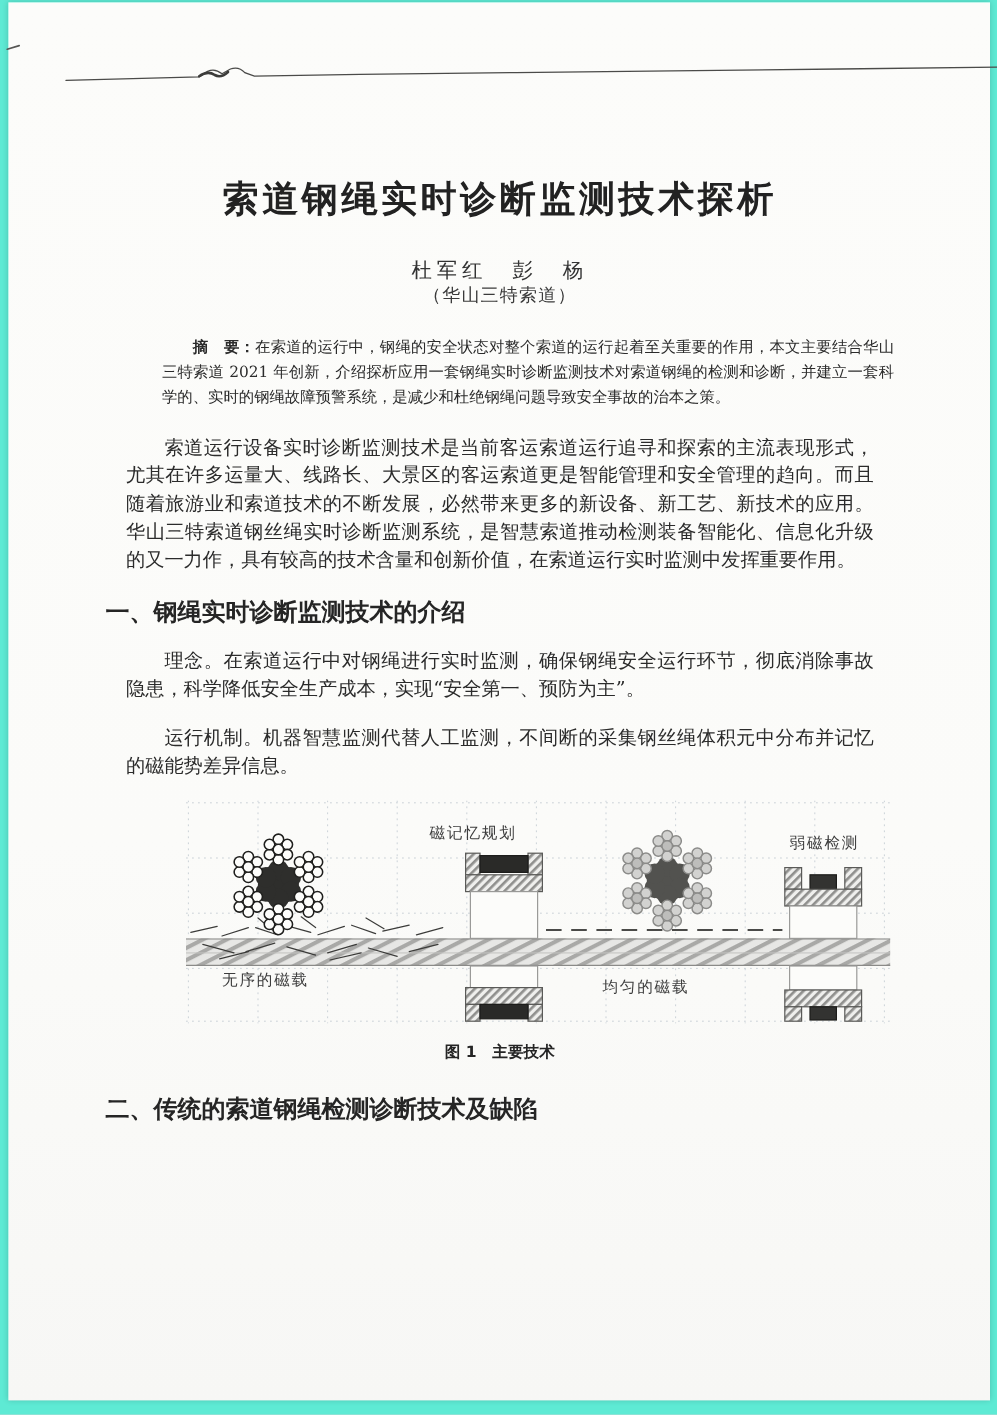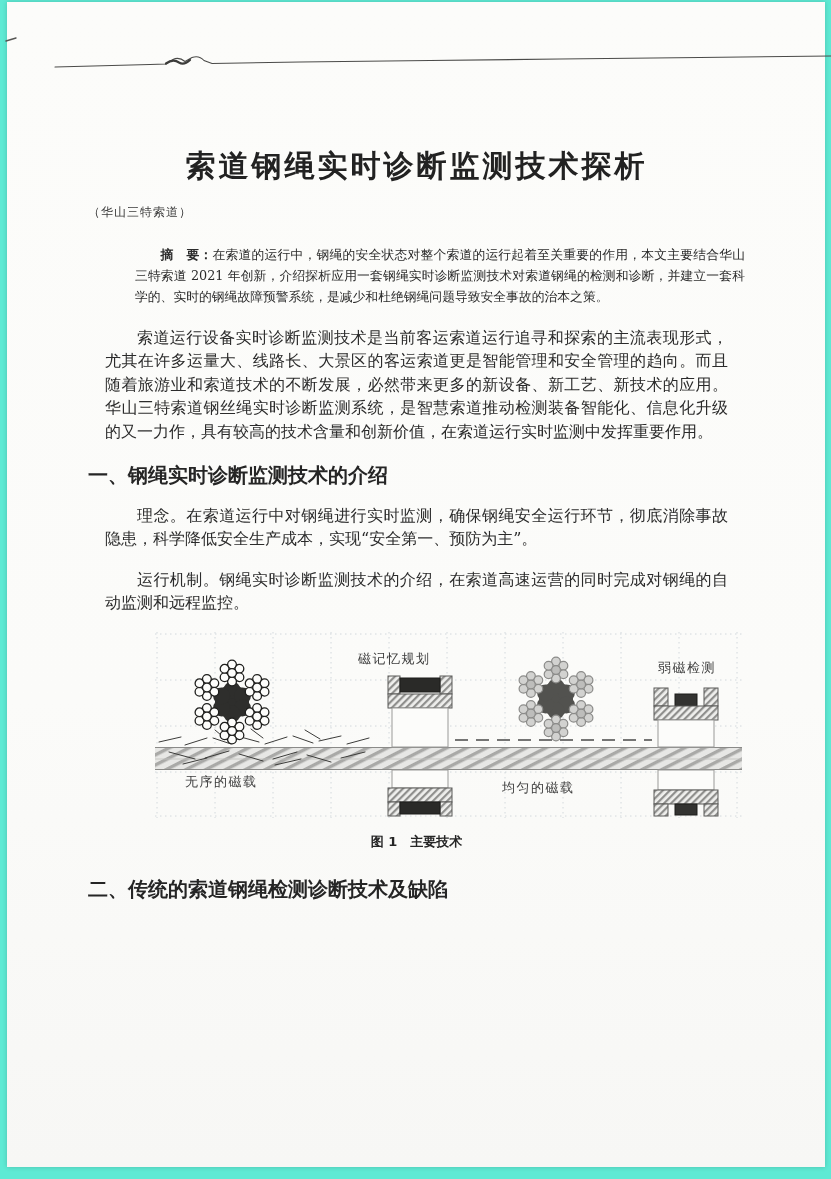--- a/index.html
+++ b/index.html
@@ -5,21 +5,21 @@
   html,body{margin:0;padding:0;background:#d8d8d6;}
   .scan{position:relative;width:831px;height:1179px;background:#5eead4;overflow:hidden;
         font-family:"DejaVu Serif","Liberation Serif",serif;color:#2b2b2b;}
   .paper{position:absolute;left:7px;top:2px;width:818px;height:1165px;
          background:linear-gradient(180deg,#fcfcfa 0%,#fbfbf9 60%,#f7f7f5 100%);
          box-shadow:0 0 5px rgba(0,0,0,.18);}
   .artifacts{position:absolute;left:0;top:0;pointer-events:none;}
   .content{position:absolute;left:88px;top:146px;width:657px;}
   .title{margin:0;font-size:30px;font-weight:700;text-align:center;letter-spacing:3px;color:#222;}
   .authors{margin:27px 0 0 0;text-align:center;font-size:17px;letter-spacing:4px;color:#333;}
-  .affiliation{margin:17px 0 0 0;text-align:left;font-size:12px;letter-spacing:1px;color:#3a3a3a;}
+  .affiliation{margin:0 0 0 0;text-align:center;font-size:15px;letter-spacing:1px;color:#3a3a3a;}
   .abstract-block{margin:23px 0 0 47px;width:610px;font-size:12.8px;line-height:21px;text-align:justify;}
   .abstract-block p{margin:0;text-indent:2em;}
   .lbl{font-weight:700;font-family:"DejaVu Sans","Liberation Sans",sans-serif;}
   .body-p{font-size:16px;line-height:23.4px;text-align:justify;text-indent:2em;margin:17px;color:#2b2b2b;}
   .intro{margin-top:19px;}
   .sec-heading{font-size:20px;font-weight:700;margin:21px 0 2px 0;line-height:23px;
                font-family:"DejaVu Sans","Liberation Sans",sans-serif;color:#252525;}
   .fig{position:relative;width:587px;height:186px;margin:9px 0 0 67px;}
   .fig-label{position:absolute;font-family:"DejaVu Sans","Liberation Sans",sans-serif;
              font-size:13px;color:#3d3d3d;letter-spacing:1.5px;white-space:nowrap;}
@@ -36,31 +36,32 @@
 
   <svg class="artifacts" width="831" height="90">
     <path d="M6 41 L16 38" stroke="#565654" stroke-width="1.4" fill="none" stroke-linecap="round"></path>
     <path d="M55 67 L150 64.5 L166 64 L173 59.5 Q179 56.5 185 61.5 L192 57.5 Q199 55 204 60.5 L212 63.5 L300 62 L430 60.5 L560 59 L700 57.5 L831 56" fill="none" stroke="#4b4b49" stroke-width="1.1" stroke-linecap="round"></path>
     <path d="M166 63.5 q7 -5 13 -1 q5 3 11 -2.5" fill="none" stroke="#3c3c3a" stroke-width="2.2" stroke-linecap="round"></path>
   </svg>
 
   <div class="content">
 
     <h1 class="title">索道钢绳实时诊断监测技术探析</h1>
+    <div class="authors">杜军红　彭　杨</div>
     <div class="affiliation">（华山三特索道）</div>
 
     <div class="abstract-block">
       <p><span class="lbl">摘　要：</span><span>在索道的运行中，钢绳的安全状态对整个索道的运行起着至关重要的作用，本文主要结合华山三特索道 2021 年创新，介绍探析应用一套钢绳实时诊断监测技术对索道钢绳的检测和诊断，并建立一套科学的、实时的钢绳故障预警系统，是减少和杜绝钢绳问题导致安全事故的治本之策。</span></p>
     </div>
 
     <p class="body-p intro">索道运行设备实时诊断监测技术是当前客运索道运行追寻和探索的主流表现形式，尤其在许多运量大、线路长、大景区的客运索道更是智能管理和安全管理的趋向。而且随着旅游业和索道技术的不断发展，必然带来更多的新设备、新工艺、新技术的应用。华山三特索道钢丝绳实时诊断监测系统，是智慧索道推动检测装备智能化、信息化升级的又一力作，具有较高的技术含量和创新价值，在索道运行实时监测中发挥重要作用。</p>
 
     <h2 class="sec-heading">一、钢绳实时诊断监测技术的介绍</h2>
     <p class="body-p">理念。在索道运行中对钢绳进行实时监测，确保钢绳安全运行环节，彻底消除事故隐患，科学降低安全生产成本，实现“安全第一、预防为主”。</p>
-    <p class="body-p">运行机制。钢绳实时诊断监测技术的介绍，在索道高速运营的同时完成对钢绳的自动监测和远程监控。</p>
+    <p class="body-p">运行机制。机器智慧监测代替人工监测，不间断的采集钢丝绳体积元中分布并记忆的磁能势差异信息。</p>
 
     <div class="fig">
       <svg width="587" height="186" viewBox="0 0 587 186">
         <defs>
           <pattern id="hatch" patternUnits="userSpaceOnUse" width="5" height="5" patternTransform="rotate(45)">
             <rect width="5" height="5" fill="#efefed"></rect>
             <rect width="2.2" height="5" fill="#8f8f8d"></rect>
           </pattern>
           <pattern id="ropeP" patternUnits="userSpaceOnUse" width="9" height="40" patternTransform="rotate(63)">
             <rect width="9" height="40" fill="#e7e7e5"></rect>

